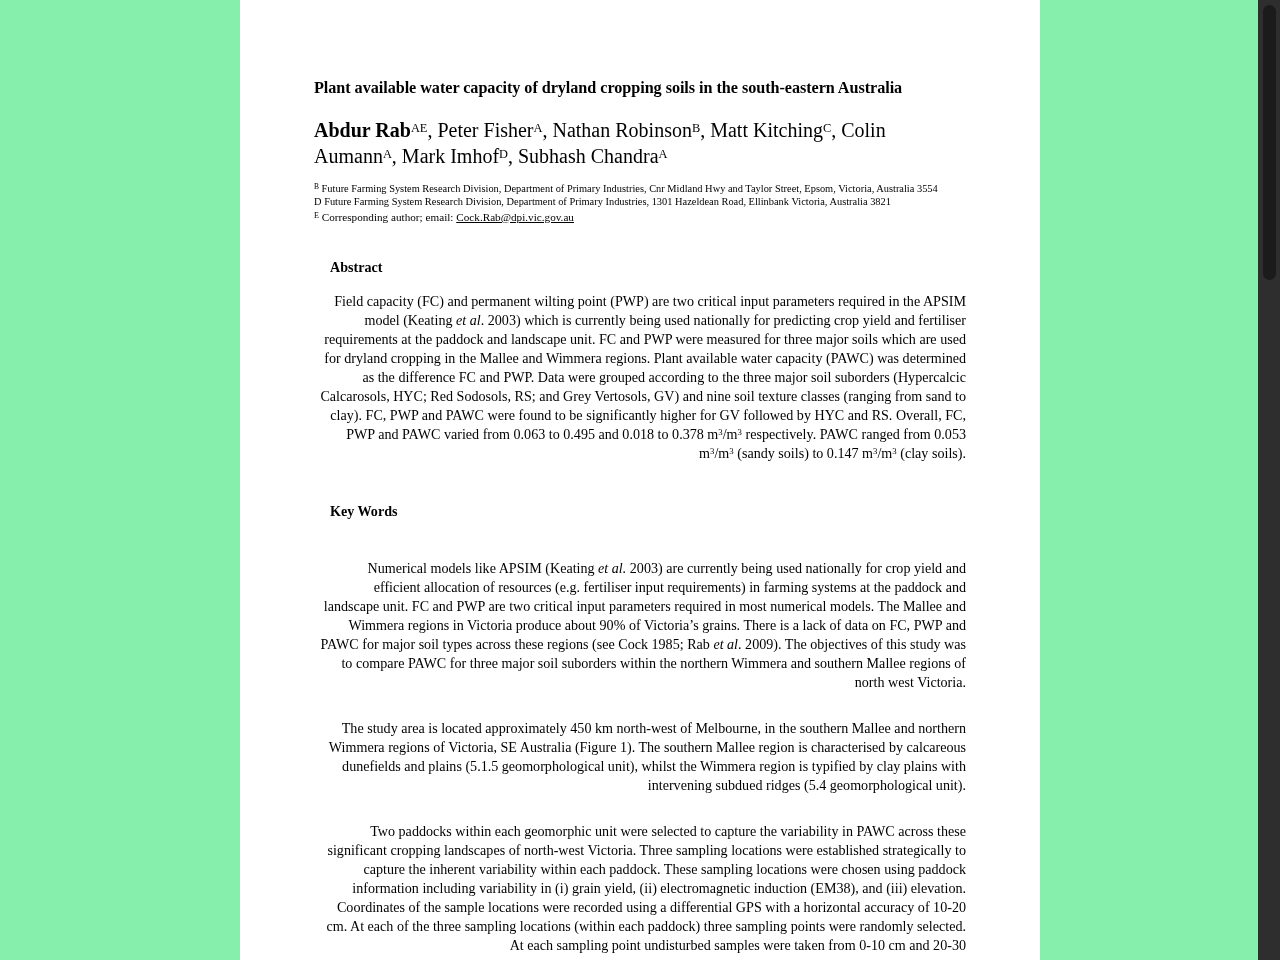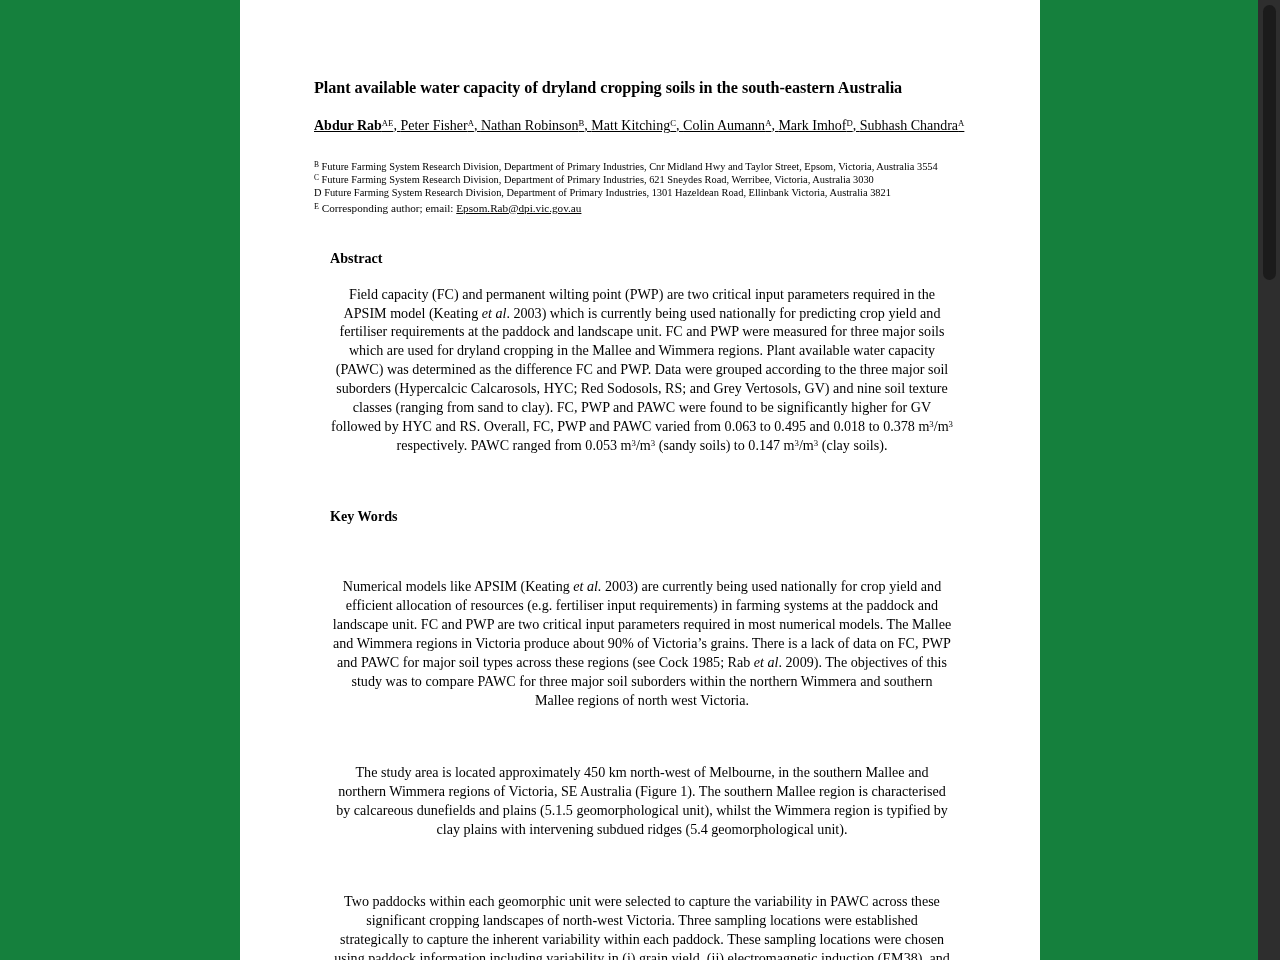--- a/index.html
+++ b/index.html
@@ -12,21 +12,21 @@
     background: #2e2e2e;
     font-family: "Liberation Serif", serif;
     overflow: hidden;
   }
 
   
   #viewer {
     position: relative;
     width: 1280px;
     height: 960px;
-    background: #15803d;
+    background: #86efac;
     overflow: hidden;
   }
 
   
   #page {
     position: absolute;
     left: 240px;
     top: 0;
     width: 800px;
     height: 960px;
@@ -43,25 +43,24 @@
   .doc-title {
     font-size: 16.2px;
     font-weight: bold;
     line-height: 1.30;
     margin: 0 0 18px 0;
     color: #000;
     letter-spacing: -0.05px;
   }
 
   .authors {
-    font-size: 14px;
+    font-size: 20px;
     line-height: 1.32;
-    margin: 0 0 24px 0;
+    margin: 0 0 12px 0;
     color: #000;
-    text-decoration: underline;
   }
   .authors .lead {
     font-weight: bold;
   }
   sup {
     font-size: 0.62em;
     vertical-align: 0.42em;
     line-height: 0;
   }
 
@@ -92,23 +91,23 @@
     font-size: 14.1px;
     font-weight: bold;
     line-height: 1.30;
     margin: 16px;
     color: #000;
   }
 
   .body-par {
     font-size: 14.1px;
     line-height: 1.345;
-    margin: 17px;
+    margin: 4px;
     color: #000;
-    text-align: center;
+    text-align: right;
   }
 
   .gap-sec {
     height: 19px;
   }
   .gap-par {
     height: 19px;
   }
 
   em {
@@ -141,23 +140,22 @@
 
   <div id="page">
     <div id="page-inner">
 
       <h1 class="doc-title">Plant available water capacity of dryland cropping soils in the south-eastern Australia</h1>
 
       <p class="authors"><span class="lead">Abdur Rab</span><sup>AE</sup>, <span>Peter Fisher</span><sup>A</sup>, <span>Nathan Robinson</span><sup>B</sup>, <span>Matt Kitching</span><sup>C</sup>, <span>Colin Aumann</span><sup>A</sup>, <span>Mark Imhof</span><sup>D</sup>, <span>Subhash Chandra</span><sup>A</sup></p>
 
       <div class="affiliations">
         <p class="affil"><sup>B</sup> <span>Future Farming System Research Division, Department of Primary Industries, Cnr Midland Hwy and Taylor Street, Epsom, Victoria, Australia 3554</span></p>
-        <p class="affil"><sup>C</sup> <span>Future Farming System Research Division, Department of Primary Industries, 621 Sneydes Road, Werribee, Victoria, Australia 3030</span></p>
         <p class="affil"><span>D</span> <span>Future Farming System Research Division, Department of Primary Industries, 1301 Hazeldean Road, Ellinbank Victoria, Australia 3821</span></p>
-        <p class="affil corresponding"><sup>E</sup> <span>Corresponding author; email:</span> <span class="email">Epsom.Rab@dpi.vic.gov.au</span></p>
+        <p class="affil corresponding"><sup>E</sup> <span>Corresponding author; email:</span> <span class="email">Cock.Rab@dpi.vic.gov.au</span></p>
       </div>
 
       <h2 class="sec-head">Abstract</h2>
       <p class="body-par"><span>Field capacity (FC) and permanent wilting point (PWP) are two critical input parameters required in the APSIM model (Keating </span><em>et al</em><span>. 2003) which is currently being used nationally for predicting crop yield and fertiliser requirements at the paddock and landscape unit. FC and PWP were measured for three major soils which are used for dryland cropping in the Mallee and Wimmera regions. Plant available water capacity (PAWC) was determined as the difference FC and PWP. Data were grouped according to the three major soil suborders (Hypercalcic Calcarosols, HYC; Red Sodosols, RS; and Grey Vertosols, GV) and nine soil texture classes (ranging from sand to clay). FC, PWP and PAWC were found to be significantly higher for GV followed by HYC and RS. Overall, FC, PWP and PAWC varied from 0.063 to 0.495 and 0.018 to 0.378 m</span><sup>3</sup><span>/m</span><sup>3</sup><span> respectively. PAWC ranged from 0.053 m</span><sup>3</sup><span>/m</span><sup>3</sup><span> (sandy soils) to 0.147 m</span><sup>3</sup><span>/m</span><sup>3</sup><span> (clay soils).</span></p>
 
       <div class="gap-sec"></div>
 
       <h2 class="sec-head">Key Words</h2>
 
       <div class="gap-sec"></div>

